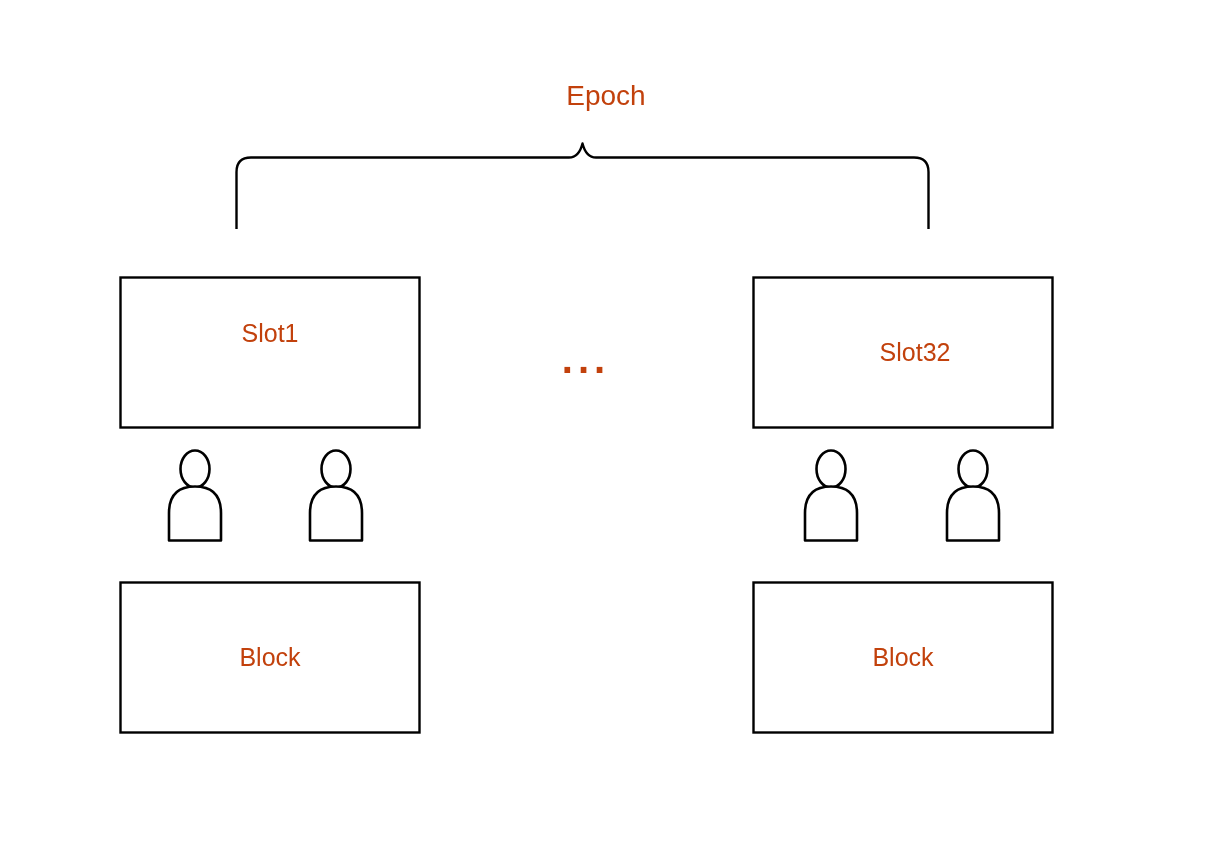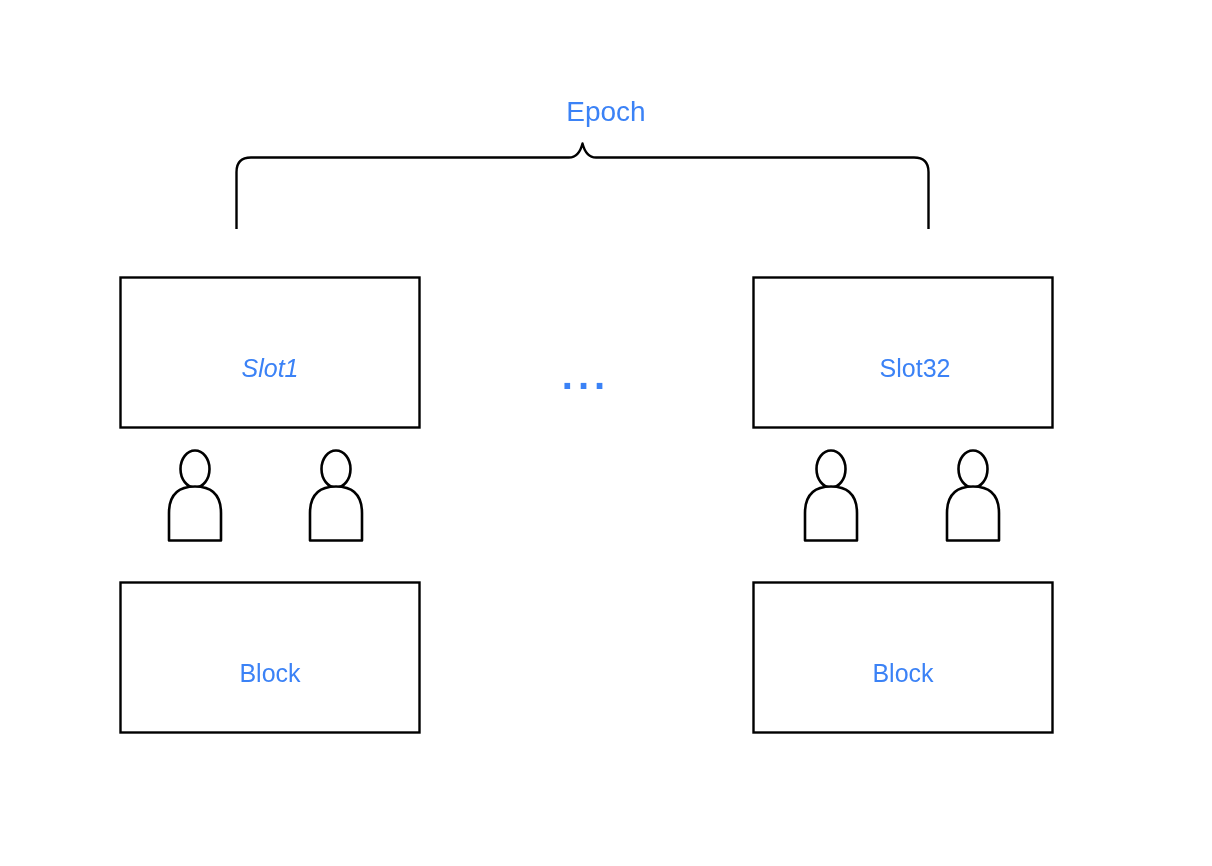--- a/index.html
+++ b/index.html
@@ -41,41 +41,40 @@
     stroke-linejoin: round;
     stroke-linecap: butt;
   }
   .box-rect {
     fill: #ffffff;
     stroke: #000000;
     stroke-width: 2.4;
   }
   .label-text {
     position: absolute;
-    color: #3b82f6;
+    color: #c2410c;
     font-family: "Liberation Sans", sans-serif;
     white-space: nowrap;
-    margin-top: 16px;
     -moz-osx-font-smoothing: grayscale;
   }
   .epoch-label {
     left: 0;
     top: 79px;
     width: 1212px;
     text-align: center;
     font-size: 28px;
     line-height: 34px;
     letter-spacing: 0px;
   }
   .box-label {
     font-size: 25px;
     line-height: 30px;
     text-align: center;
   }
-  .label-slot1  { left: 120px; top: 337px; width: 300px; font-style: italic; }
+  .label-slot1  { left: 120px; top: 318px; width: 300px; }
   .label-slot32 { left: 753px; top: 337px; width: 324px; }
   .label-block-left  { left: 120px; top: 642px; width: 300px; }
   .label-block-right { left: 753px; top: 642px; width: 300px; }
   .ellipsis-label {
     left: 536px;
     top: 337px;
     width: 100px;
     text-align: center;
     font-size: 40px;
     line-height: 44px;

